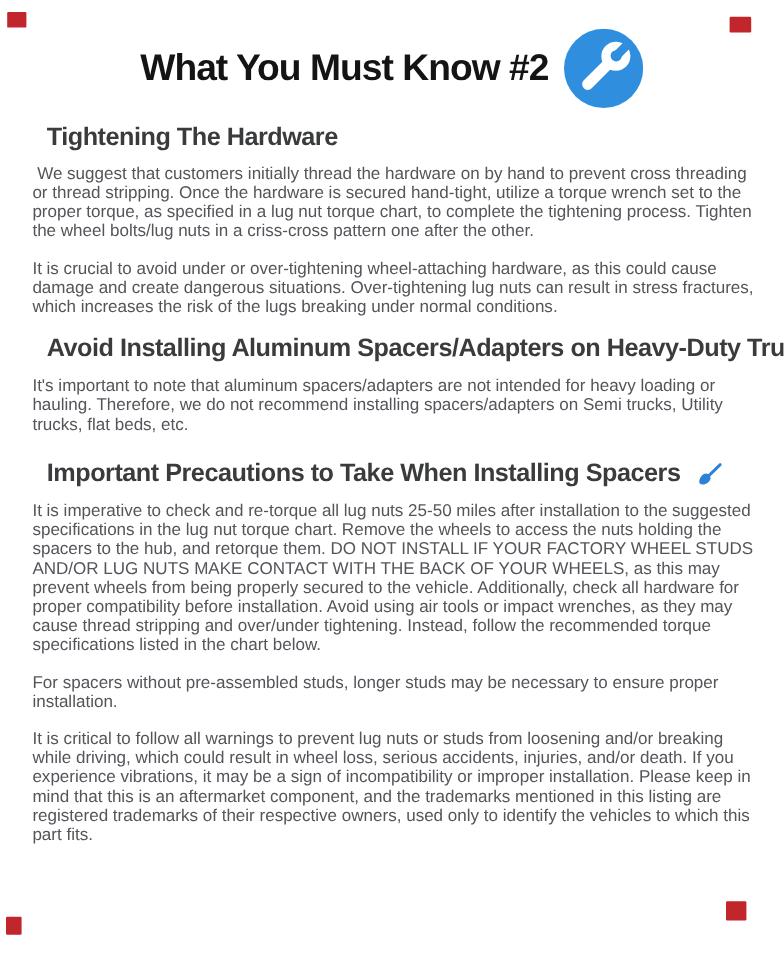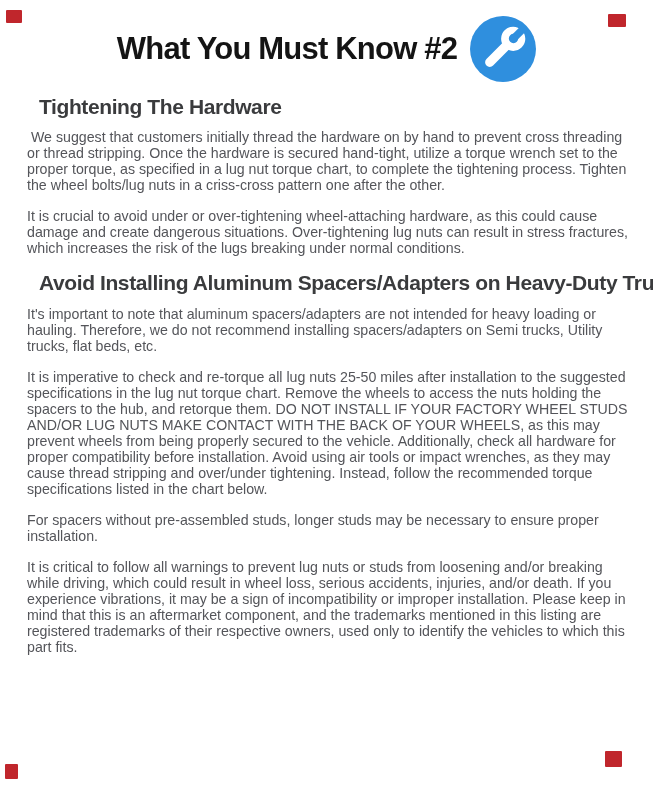--- a/index.html
+++ b/index.html
@@ -16,21 +16,21 @@
   .corner-mark {
     position: absolute; width: 16px; height: 13px;
     background: #c0262c; border-radius: 1px;
   }
   .corner-tl { left: 6px;  top: 10px; }
   .corner-tr { right: 27px; top: 14px; width: 18px; }
   .corner-bl { left: 5px;  bottom: 21px; width: 13px; height: 15px; }
   .corner-br { right: 31px; bottom: 33px; width: 17px; height: 16px; }
 
   .title-row {
-    padding-top: 16px;
+    padding-top: 24px;
     display: flex; align-items: center; justify-content: center;
     gap: 13px;
   }
   .page-title {
     font-size: 31px; font-weight: bold; color: #141414;
     letter-spacing: -0.8px; white-space: nowrap;
   }
   .badge { width: 66px; height: 66px; flex: 0 0 auto; }
 
   .content { padding: 0 22px 0 27px; }
@@ -82,18 +82,27 @@
       <span>Tightening The Hardware</span>
     </div>
     <p class="body-par"> We suggest that customers initially thread the hardware on by hand to prevent cross threading or thread stripping. Once the hardware is secured hand-tight, utilize a torque wrench set to the proper torque, as specified in a lug nut torque chart, to complete the tightening process. Tighten the wheel bolts/lug nuts in a criss-cross pattern one after the other.</p>
     <p class="body-par">It is crucial to avoid under or over-tightening wheel-attaching hardware, as this could cause damage and create dangerous situations. Over-tightening lug nuts can result in stress fractures, which increases the risk of the lugs breaking under normal conditions.</p>
 
     <div class="section-heading h-2">
       <span>Avoid Installing Aluminum Spacers/Adapters on Heavy-Duty Trucks</span>
     </div>
     <p class="body-par">It's important to note that aluminum spacers/adapters are not intended for heavy loading or hauling. Therefore, we do not recommend installing spacers/adapters on Semi trucks, Utility trucks, flat beds, etc.</p>
 
+    <div class="section-heading h-3">
+      <span>Important Precautions to Take When Installing Spacers</span>
+      <span class="tool-glyph">
+        <svg width="24" height="24" viewBox="0 0 24 24">
+          <path d="M21.2 3.2 L9.8 14.2" stroke="#2e82d6" stroke-width="2.4" stroke-linecap="round" fill="none"></path>
+          <path d="M11.6 11.4 C13.8 13.2 13.6 15.8 11.3 17.8 C9.0 19.8 5.7 20.3 4.4 19.1 C3.1 17.9 3.8 14.7 5.8 12.5 C7.7 10.4 9.9 9.9 11.6 11.4 Z" fill="#2e82d6"></path>
+        </svg>
+      </span>
+    </div>
     <p class="body-par">It is imperative to check and re-torque all lug nuts 25-50 miles after installation to the suggested specifications in the lug nut torque chart. Remove the wheels to access the nuts holding the spacers to the hub, and retorque them. DO NOT INSTALL IF YOUR FACTORY WHEEL STUDS AND/OR LUG NUTS MAKE CONTACT WITH THE BACK OF YOUR WHEELS, as this may prevent wheels from being properly secured to the vehicle. Additionally, check all hardware for proper compatibility before installation. Avoid using air tools or impact wrenches, as they may cause thread stripping and over/under tightening. Instead, follow the recommended torque specifications listed in the chart below.</p>
     <p class="body-par">For spacers without pre-assembled studs, longer studs may be necessary to ensure proper installation.</p>
     <p class="body-par">It is critical to follow all warnings to prevent lug nuts or studs from loosening and/or breaking while driving, which could result in wheel loss, serious accidents, injuries, and/or death. If you experience vibrations, it may be a sign of incompatibility or improper installation. Please keep in mind that this is an aftermarket component, and the trademarks mentioned in this listing are registered trademarks of their respective owners, used only to identify the vehicles to which this part fits.</p>
 
   </div>
 </div>
 
 </body></html>

